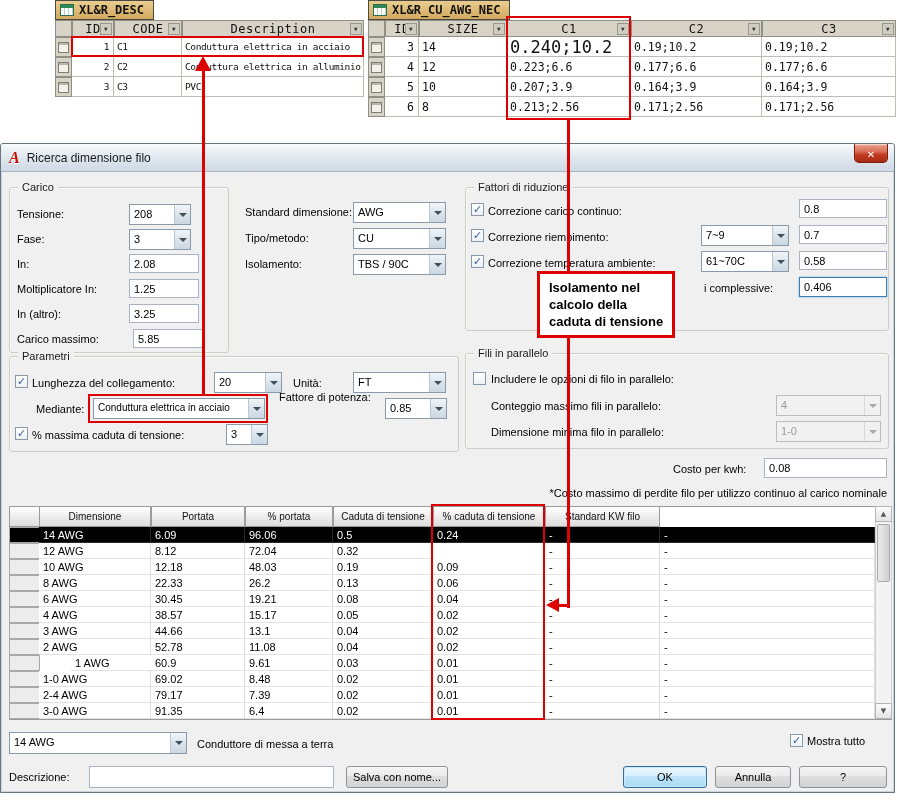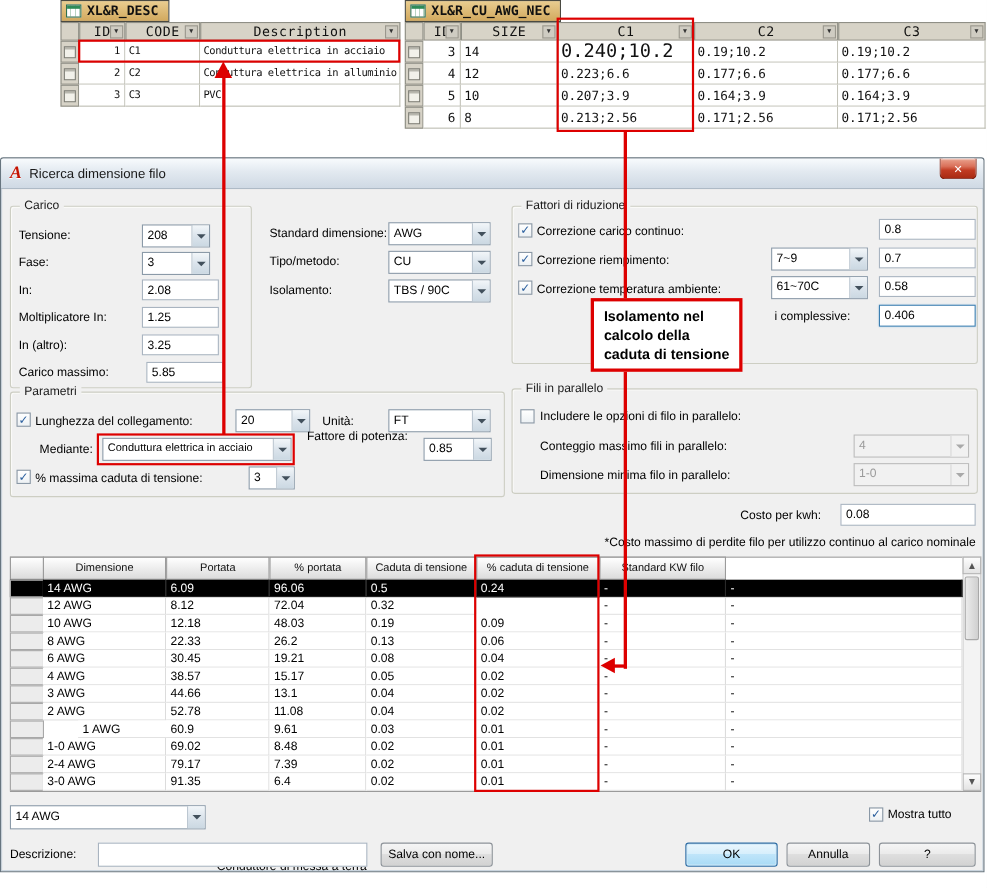--- a/index.html
+++ b/index.html
@@ -212,21 +212,21 @@
       <div class="grid-frame" style="left:8px;top:334px;width:883px;height:214px;"></div>
       <div class="sb-track" style="left:874px;top:334px;width:17px;height:213px;"></div>
       <div class="sb-btn" style="left:874px;top:334px;">▲</div>
       <div class="sb-btn" style="left:874px;top:531px;">▼</div>
       <div class="sb-thumb" style="left:876px;top:352px;width:13px;height:58px;"></div>
 
       <div class="combo" style="left:8px;top:560px;width:178px;height:22px;">
         <span class="combo-text">14 AWG</span>
           <span class="combo-btn"></span>
       </div>
-      <span class="lbl" style="left:196px;top:566px;margin-top:44px;">Conduttore di messa a terra</span>
+      <span class="lbl" style="left:196px;top:566px;">Conduttore di messa a terra</span>
       <span class="cb checked" style="left:789px;top:562px;">✓</span>
       <span class="lbl" style="left:806px;top:563px;">Mostra tutto</span>
       <span class="lbl" style="left:8px;top:599px;">Descrizione:</span>
       <div class="edit" style="left:88px;top:594px;width:245px;height:22px;"></div>
       <div class="btn" style="left:345px;top:594px;width:102px;height:22px;">Salva con nome...</div>
       <div class="btn default" style="left:622px;top:594px;width:84px;height:22px;">OK</div>
       <div class="btn" style="left:714px;top:594px;width:76px;height:22px;">Annulla</div>
       <div class="btn" style="left:798px;top:594px;width:88px;height:22px;">?</div>
     <div class="ghead" style="left: 8px; top: 334px; width: 31px; height: 21px;"></div>
         <div class="ghead" style="left: 38px; top: 334px; width: 112px; height: 21px;">Dimensione</div>

